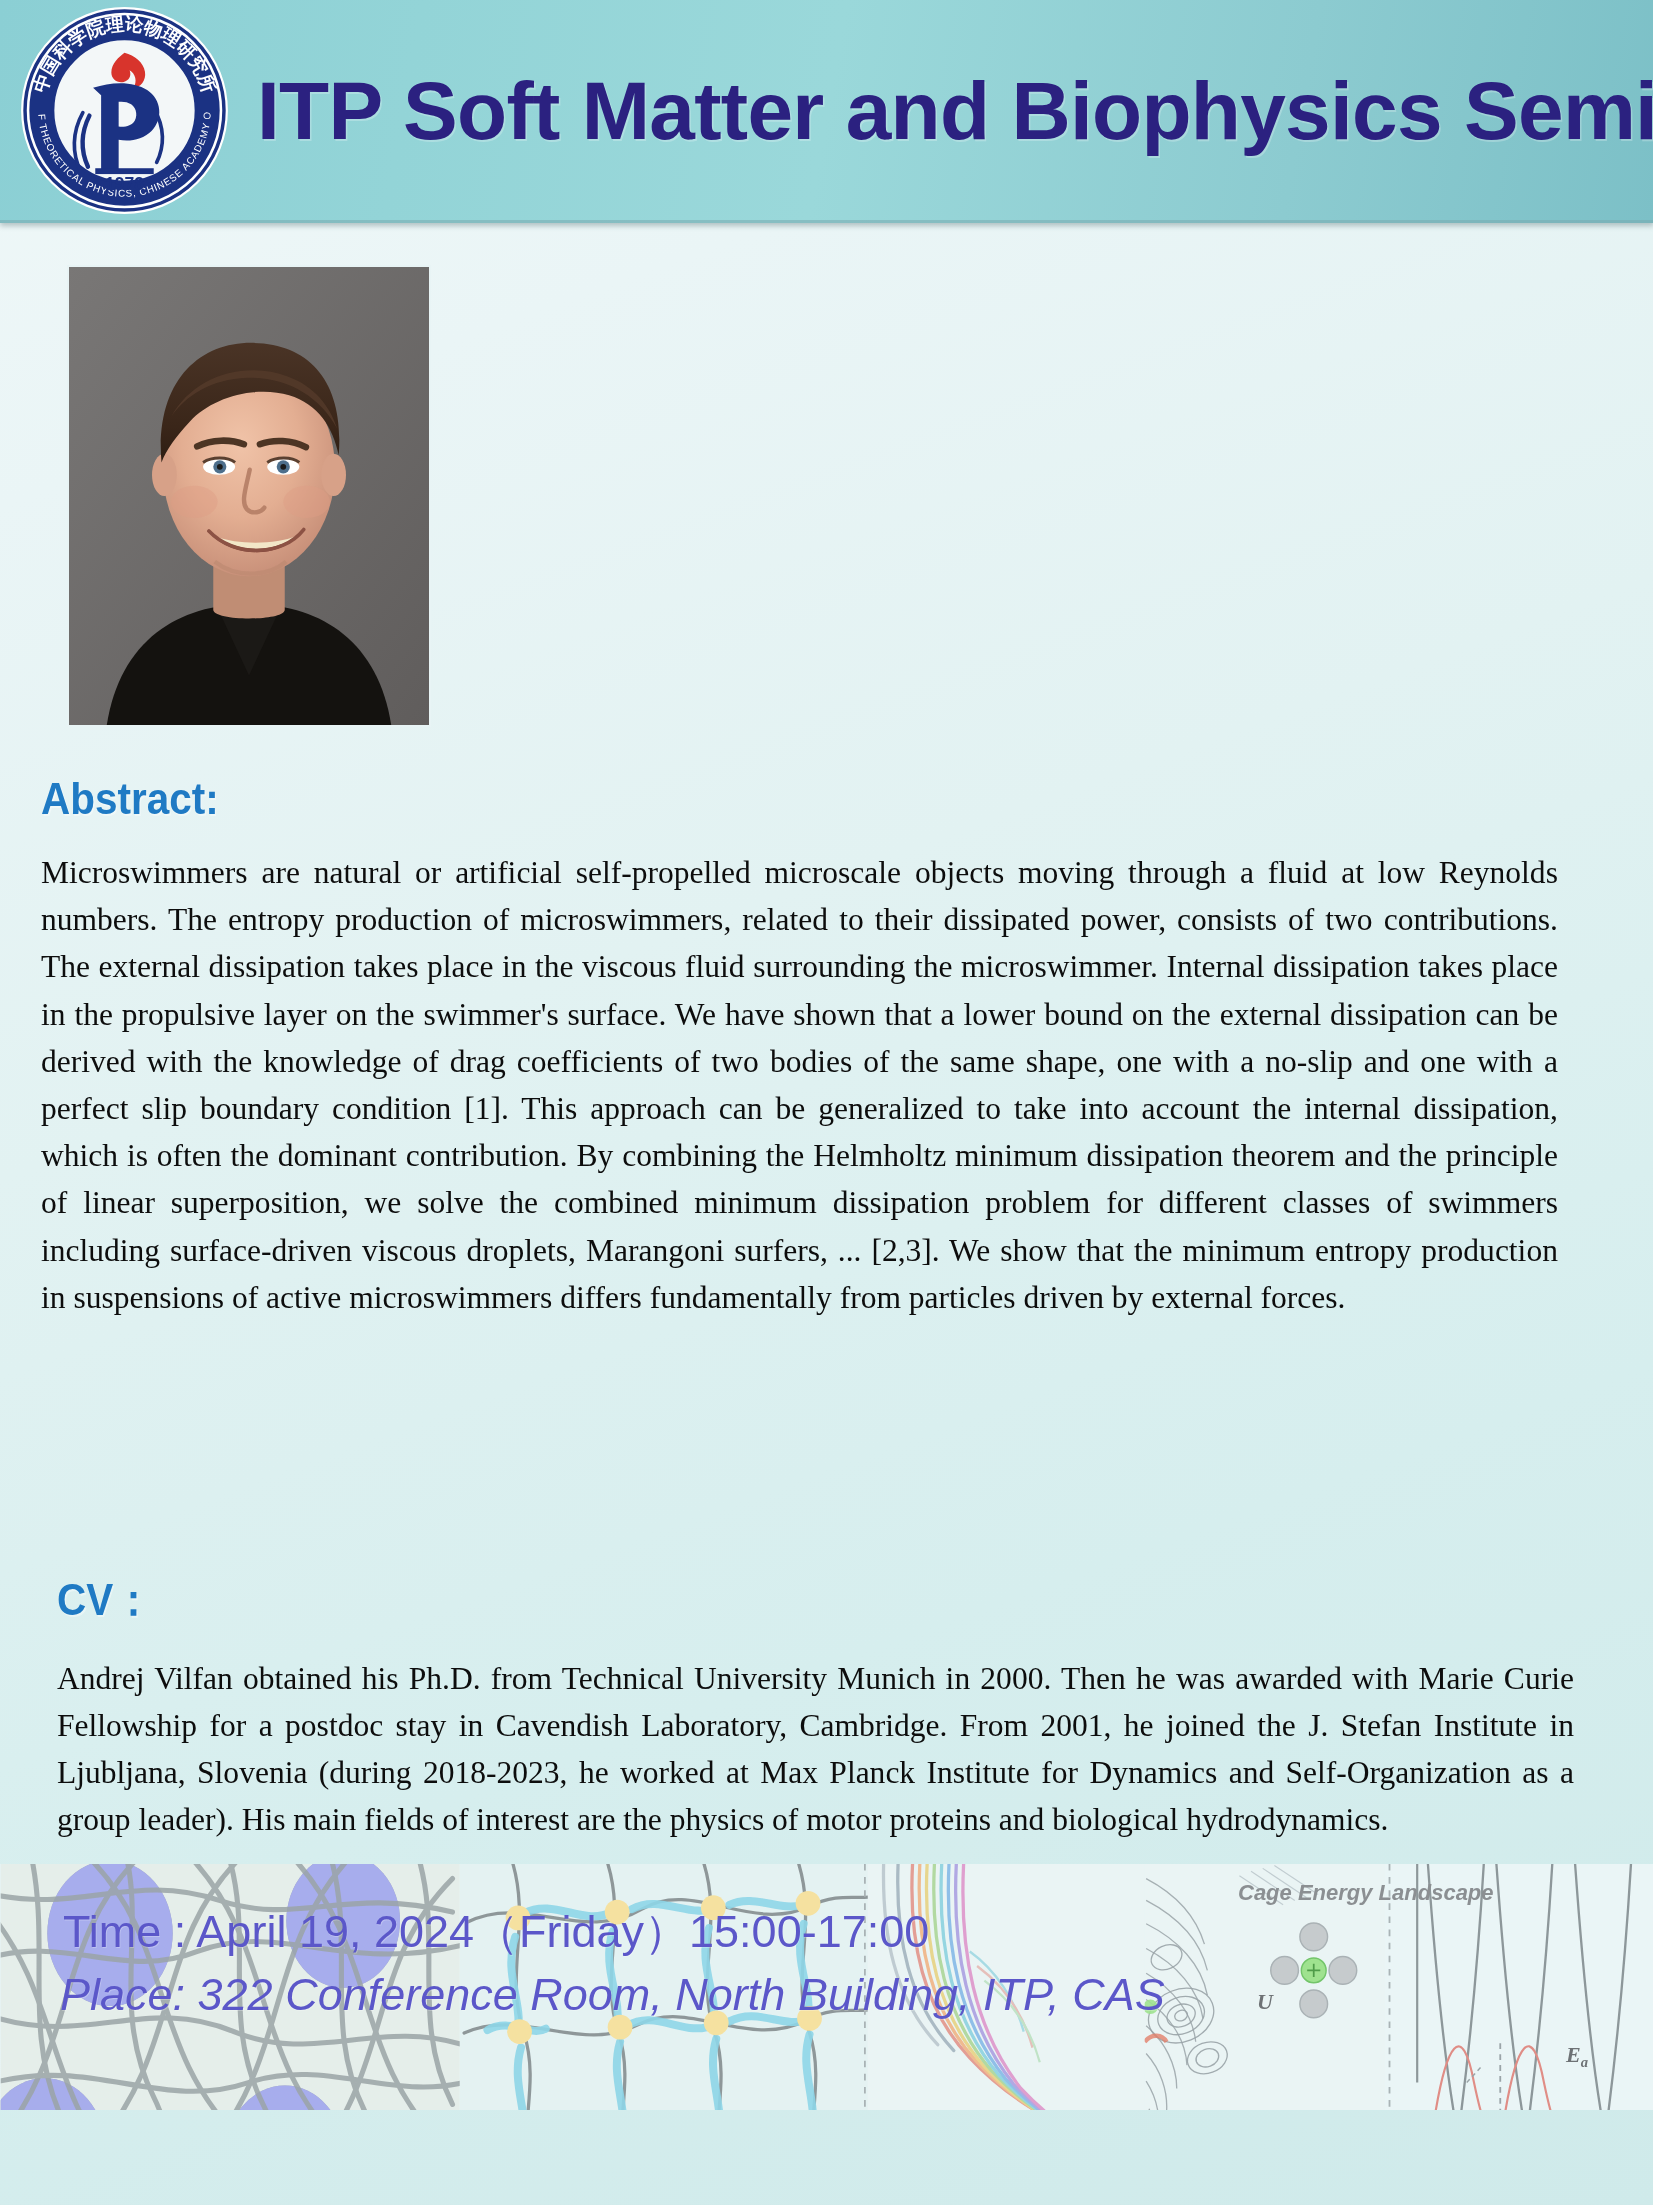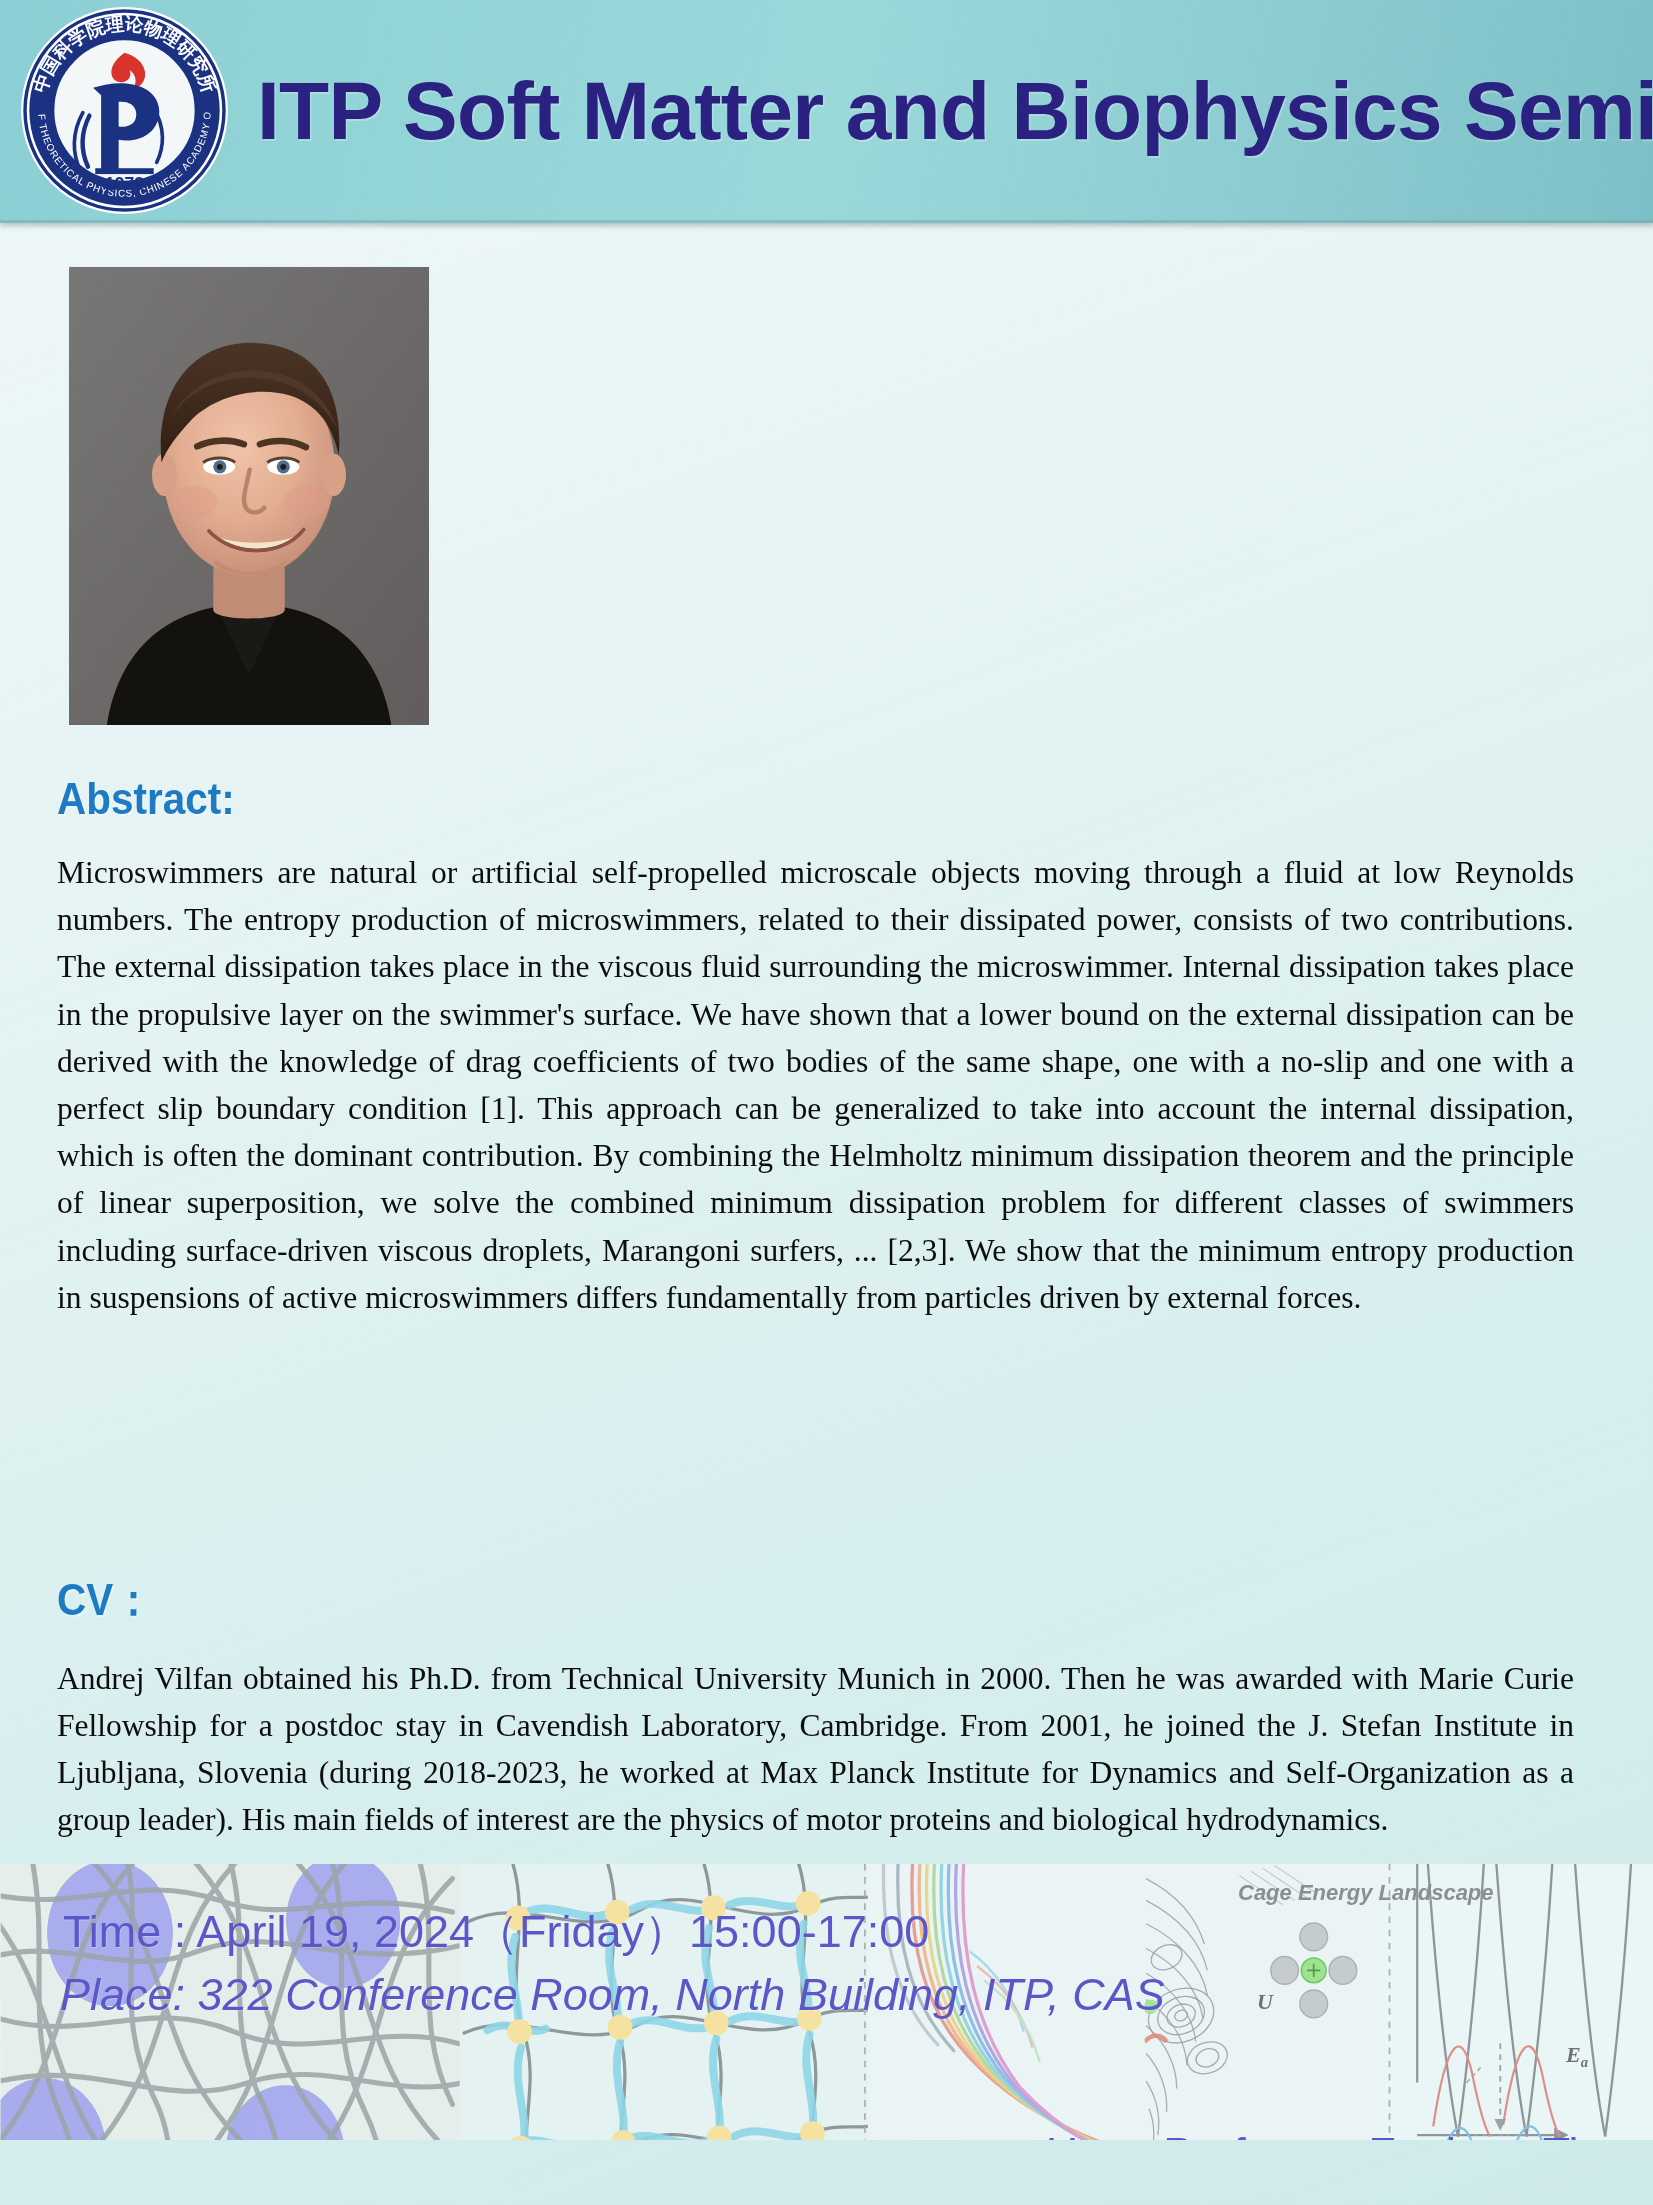--- a/index.html
+++ b/index.html
@@ -123,21 +123,21 @@
     transform: scaleX(0.9);
     transform-origin: left center;
     text-shadow: 1.5px 1.5px 0 rgba(255,255,255,0.35);
     margin: 0;
     white-space: nowrap;
   }
 
   
   #abstract-section {
     position: absolute;
-    left: 57px;
+    left: 41px;
     top: 774px;
     width: 1540px;
   }
   #cv-section {
     position: absolute;
     left: 57px;
     top: 1526px;
     width: 1540px;
     margin-top: 45px;
   }
@@ -166,21 +166,21 @@
     transform-origin: left top;
   }
   #cv-section .body-text { line-height: 1.47; }
 
   
   #footer {
     position: absolute;
     left: 0;
     top: 1864px;
     width: 1654px;
-    height: 276px;
+    height: 246px;
     overflow: hidden;
     background: linear-gradient(180deg, #e6f2f2 0%, #e9f4f4 100%);
   }
   #footer-art { position: absolute; left:0; top:0; width: 1654px; height: 341px; }
 
   .footer-text {
     position: absolute;
     font-family: "Liberation Sans", sans-serif;
     font-weight: normal;
     font-size: 45px;

